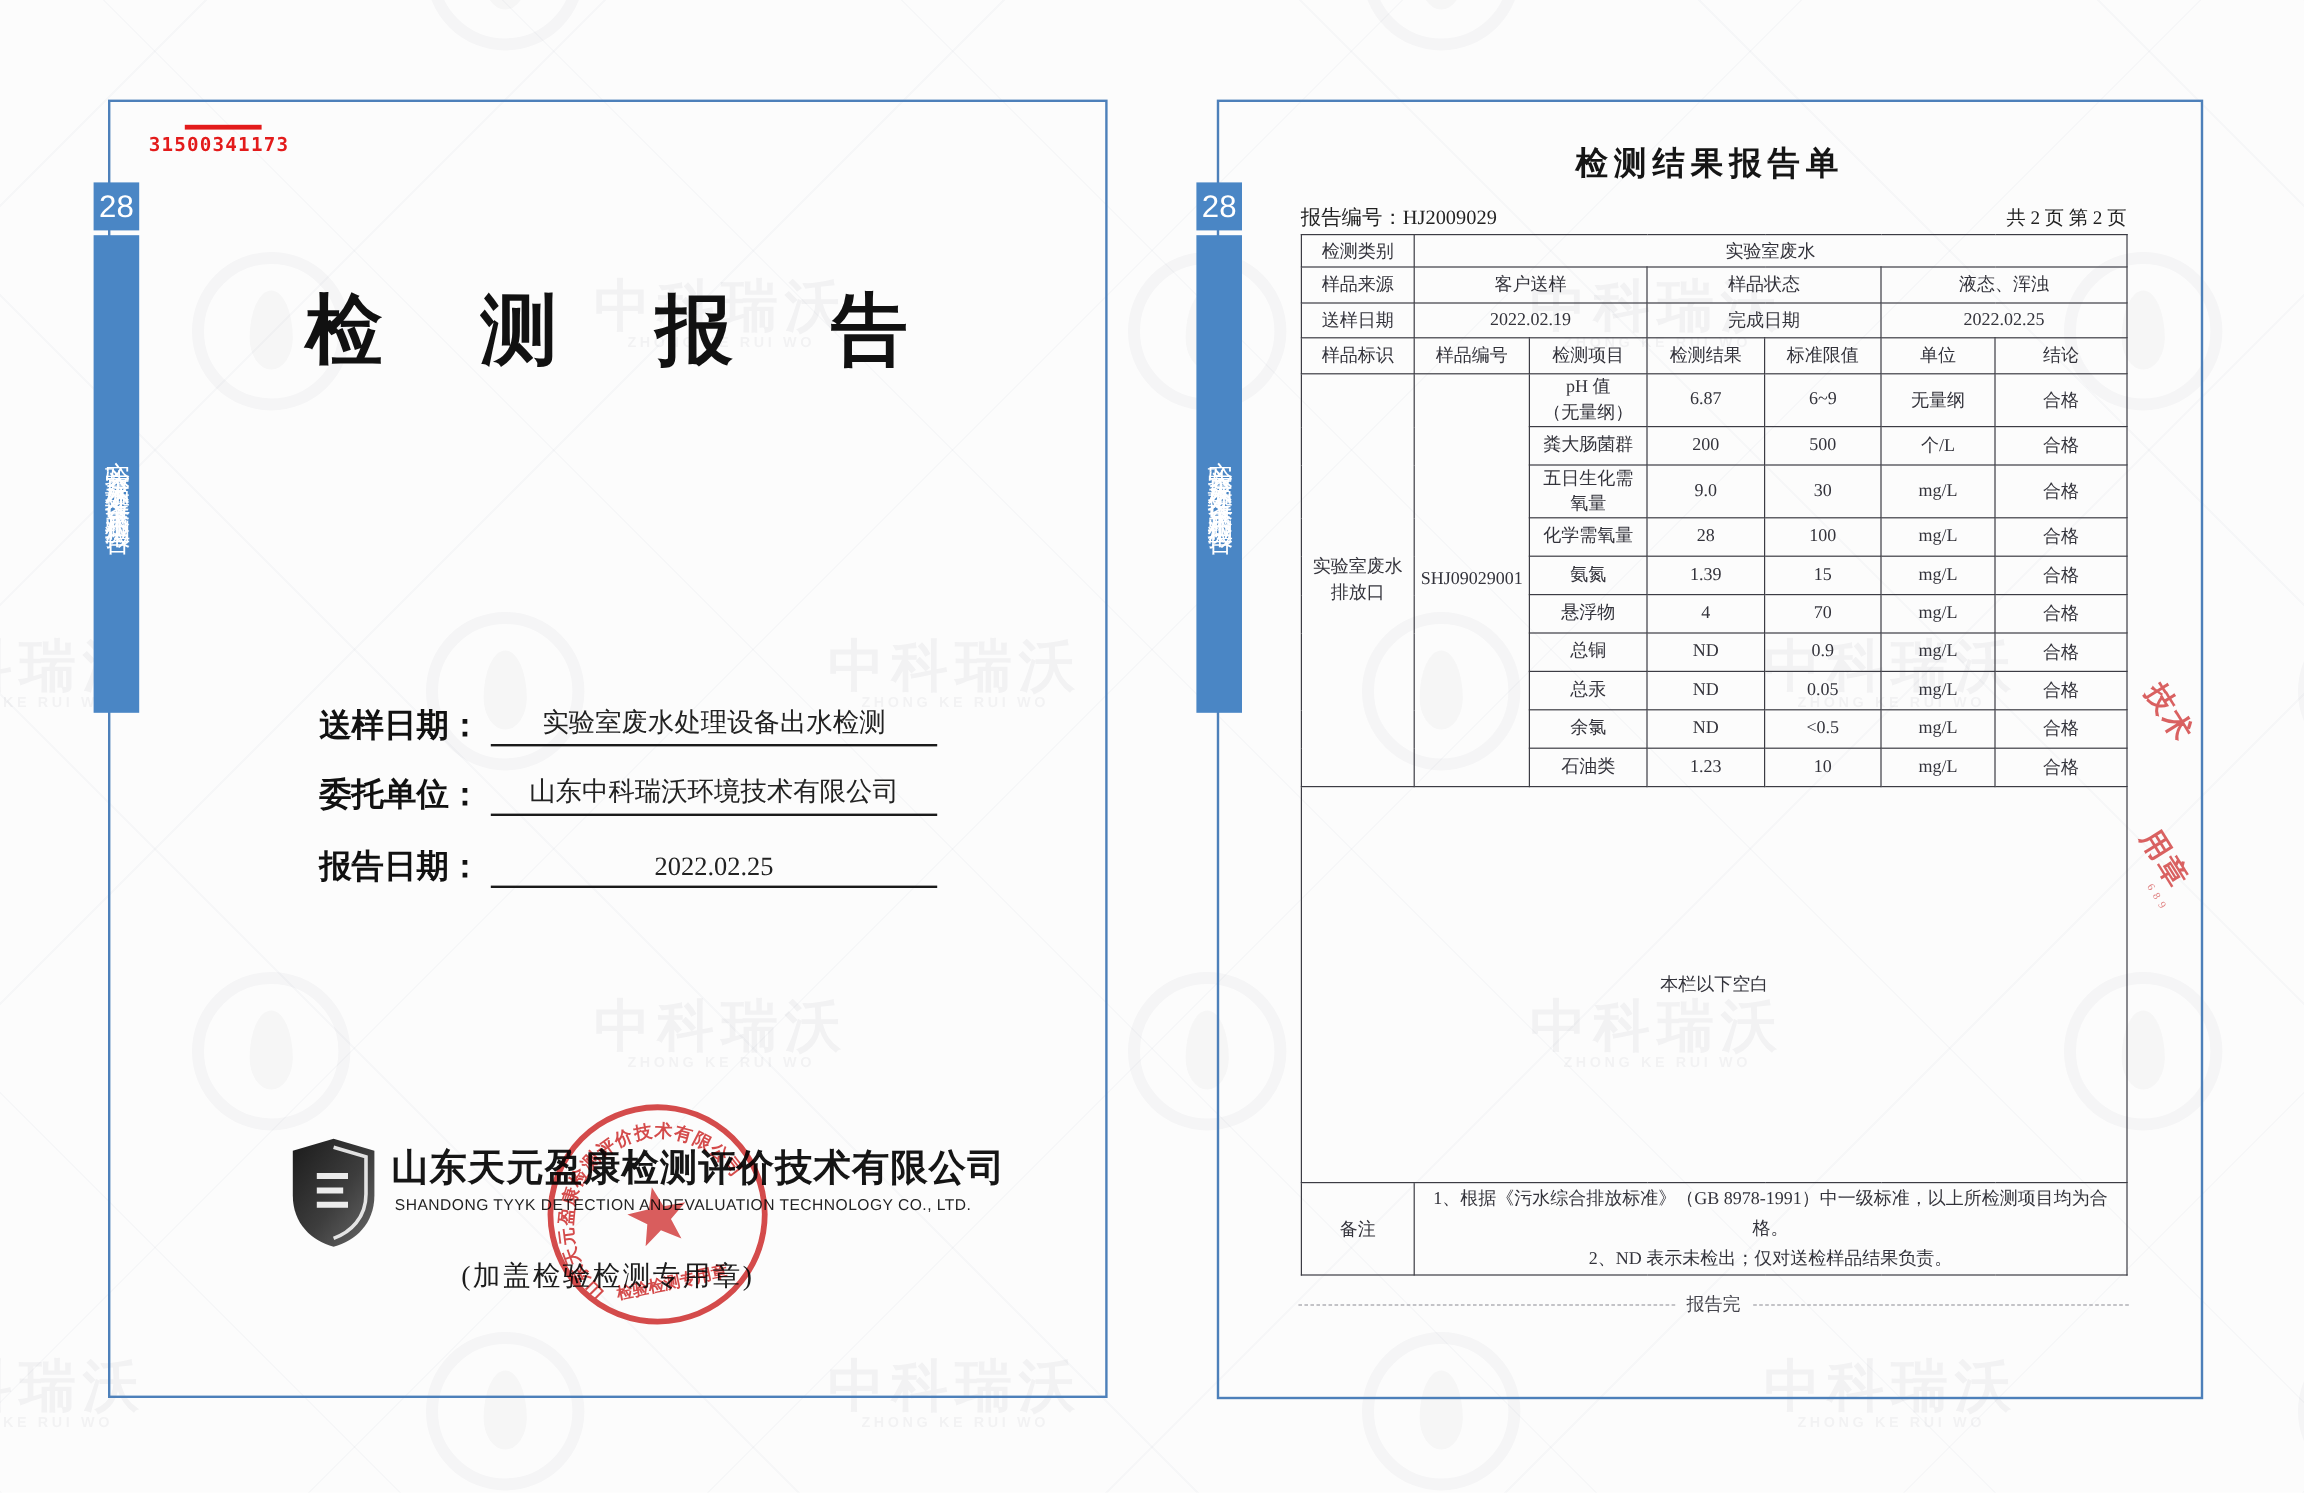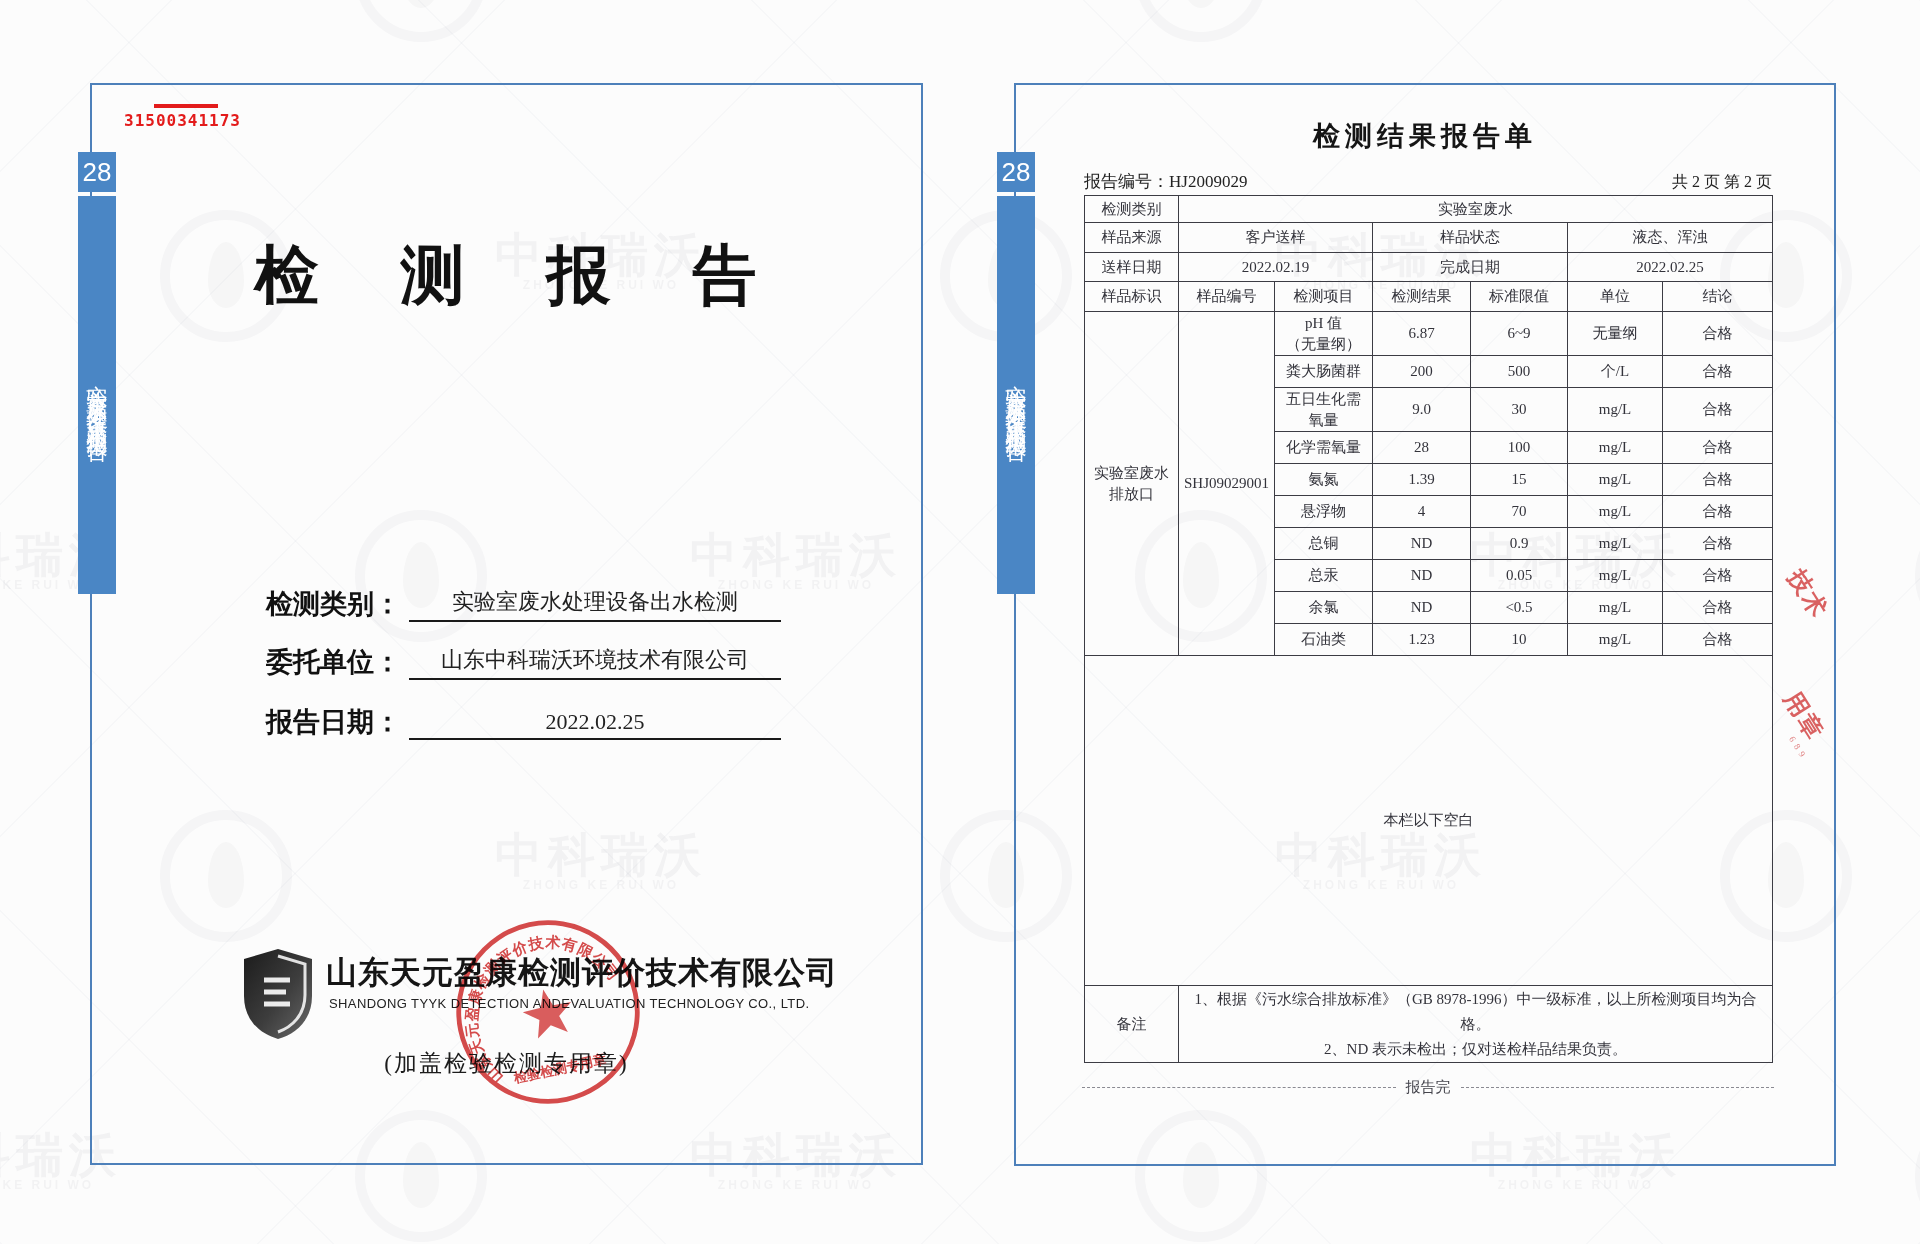--- a/index.html
+++ b/index.html
@@ -150,21 +150,21 @@
   <div class="redline"></div>
   <div class="serial">31500341173</div>
 
   <div class="tab" style="left:78px; top:152px;">28</div>
   <div class="sidebar" style="left:78px; top:196px;">实验室废水处理设备出水检测报告</div>
 
   <div class="cover-title">检 测 报 告</div>
 
 
   <div class="field" style="top:586px;">
-    <span class="f-label">检测类别：</span><span class="f-line">实验室废水处理设备出水检测</span>
+    <span class="f-label">送样日期：</span><span class="f-line">实验室废水处理设备出水检测</span>
   </div>
   <div class="field" style="top:644px;">
     <span class="f-label">委托单位：</span><span class="f-line">山东中科瑞沃环境技术有限公司</span>
   </div>
   <div class="field" style="top:704px;">
     <span class="f-label">报告日期：</span><span class="f-line">2022.02.25</span>
   </div>
 
   <svg class="shield" width="76" height="96" viewBox="0 0 76 96">
     <defs>
@@ -317,21 +317,21 @@
         <td>mg/L</td>
         <td>合格</td>
       </tr>
 
       <tr style="height:330px">
         <td colspan="7" class="blank-cell">本栏以下空白</td>
       </tr>
       <tr style="height:60px">
         <td>备注</td>
         <td colspan="6" class="remarks-cell">
-          <div>1、根据《污水综合排放标准》（GB 8978-1996）中一级标准，以上所检测项目均为合格。</div>
+          <div>1、根据《污水综合排放标准》（GB 8978-1991）中一级标准，以上所检测项目均为合格。</div>
           <div>2、ND 表示未检出；仅对送检样品结果负责。</div>
         </td>
       </tr>
     </tbody>
   </table>
 
   <div class="report-end">
     <span class="dash"></span>
     <span>报告完</span>
     <span class="dash"></span>

